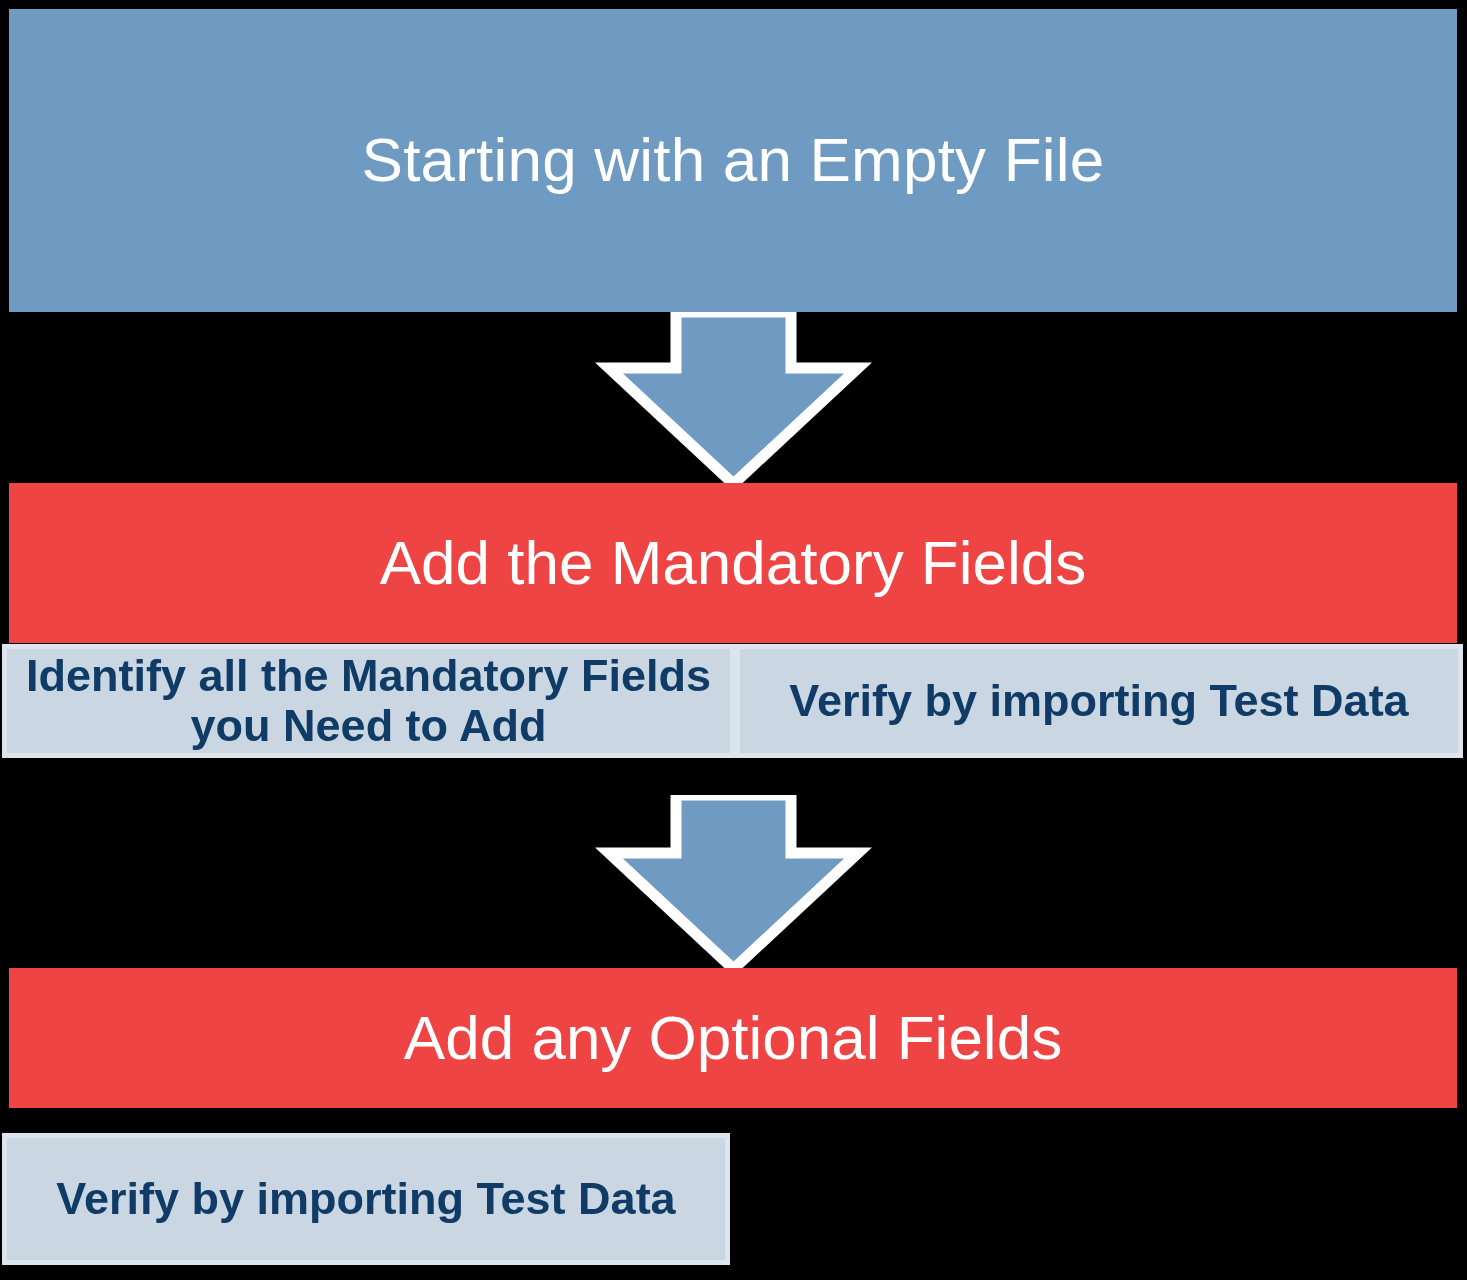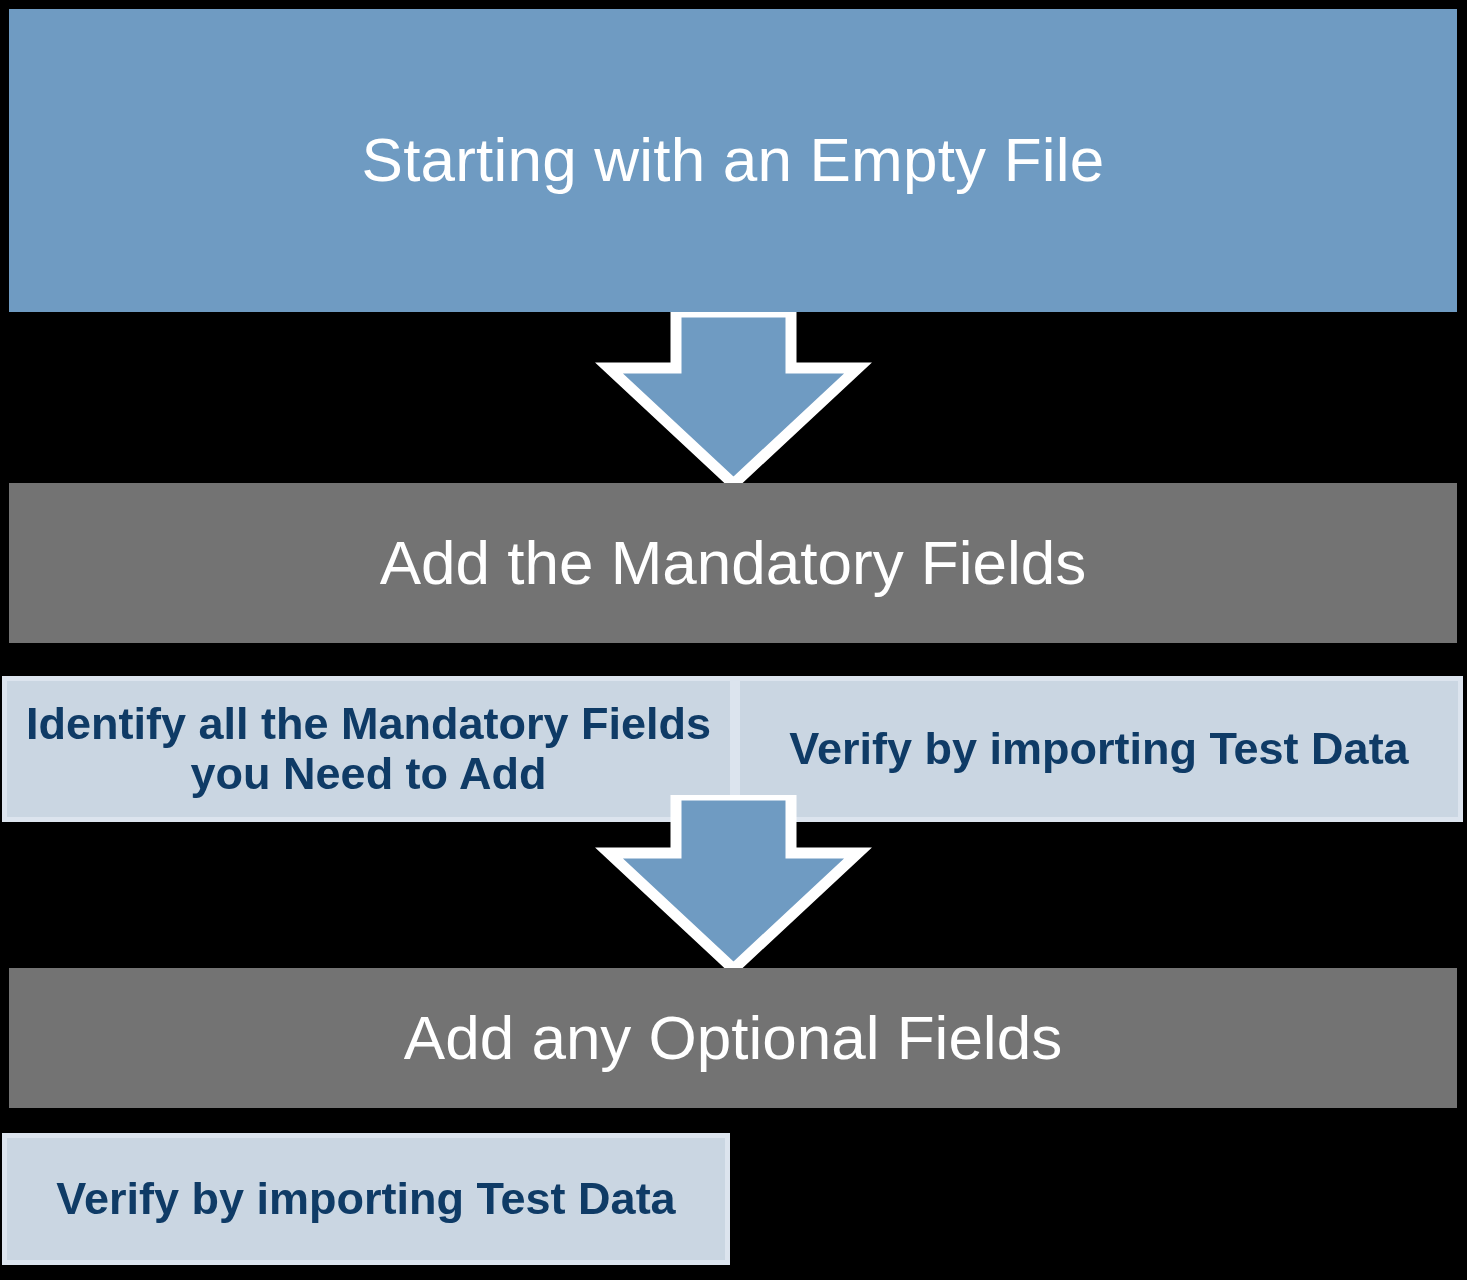--- a/index.html
+++ b/index.html
@@ -44,21 +44,21 @@
   
   .step-group {
     position: absolute;
     left: 0;
     width: 1467px;
   }
   .step-header {
     position: absolute;
     left: 9px;
     width: 1448px;
-    background: #737373;
+    background: #ef4444;
     display: flex;
     align-items: center;
     justify-content: center;
     box-sizing: border-box;
   }
   .step-header-title {
     color: #FFFFFF;
     font-size: 62px;
     font-weight: 400;
     line-height: 1.1;
@@ -114,21 +114,21 @@
     <svg width="1467" height="175" viewBox="0 0 1467 175" xmlns="http://www.w3.org/2000/svg">
       <polygon points="676,0 791,0 791,56 858,56 733.5,172 609,56 676,56" fill="#6F9BC2" stroke="#FFFFFF" stroke-width="11" stroke-linejoin="miter"></polygon>
     </svg>
   </div>
 
   <div class="step-group" style="top:0; height:0;">
     <div class="step-header" style="top:483px; height:160px;">
       <div class="step-header-title">Add the Mandatory Fields</div>
     </div>
 
-    <div class="substep-row" style="top:676px; height:146px;border-radius:17px;">
+    <div class="substep-row" style="top:644px; height:114px;border-radius:17px;">
       <div class="substep substep-left">
         <span class="substep-text">Identify all the Mandatory Fields you Need to Add</span>
       </div>
       <div class="substep substep-right">
         <span class="substep-text">Verify by importing Test Data</span>
       </div>
     </div>
   </div>
 
   <div class="arrow-wrap" style="top:795px; height:178px;">

